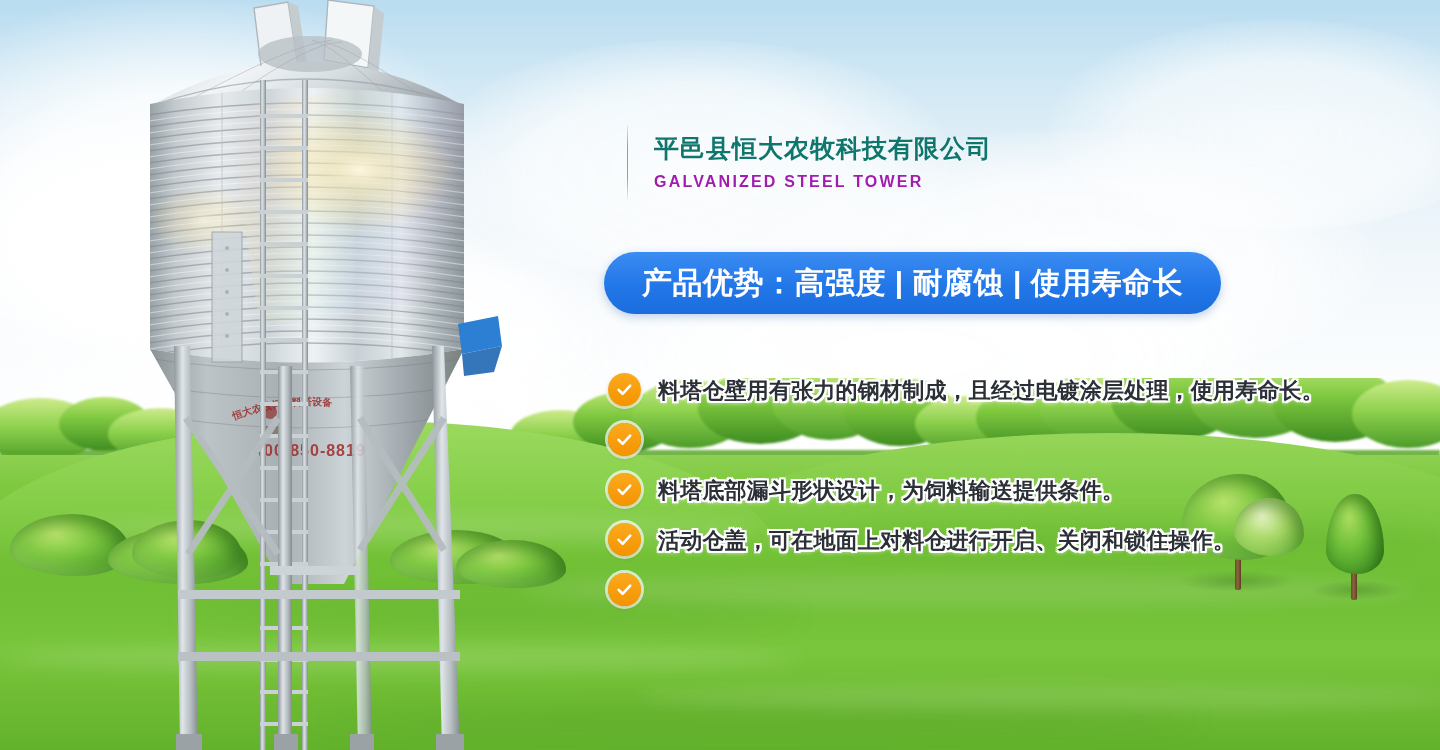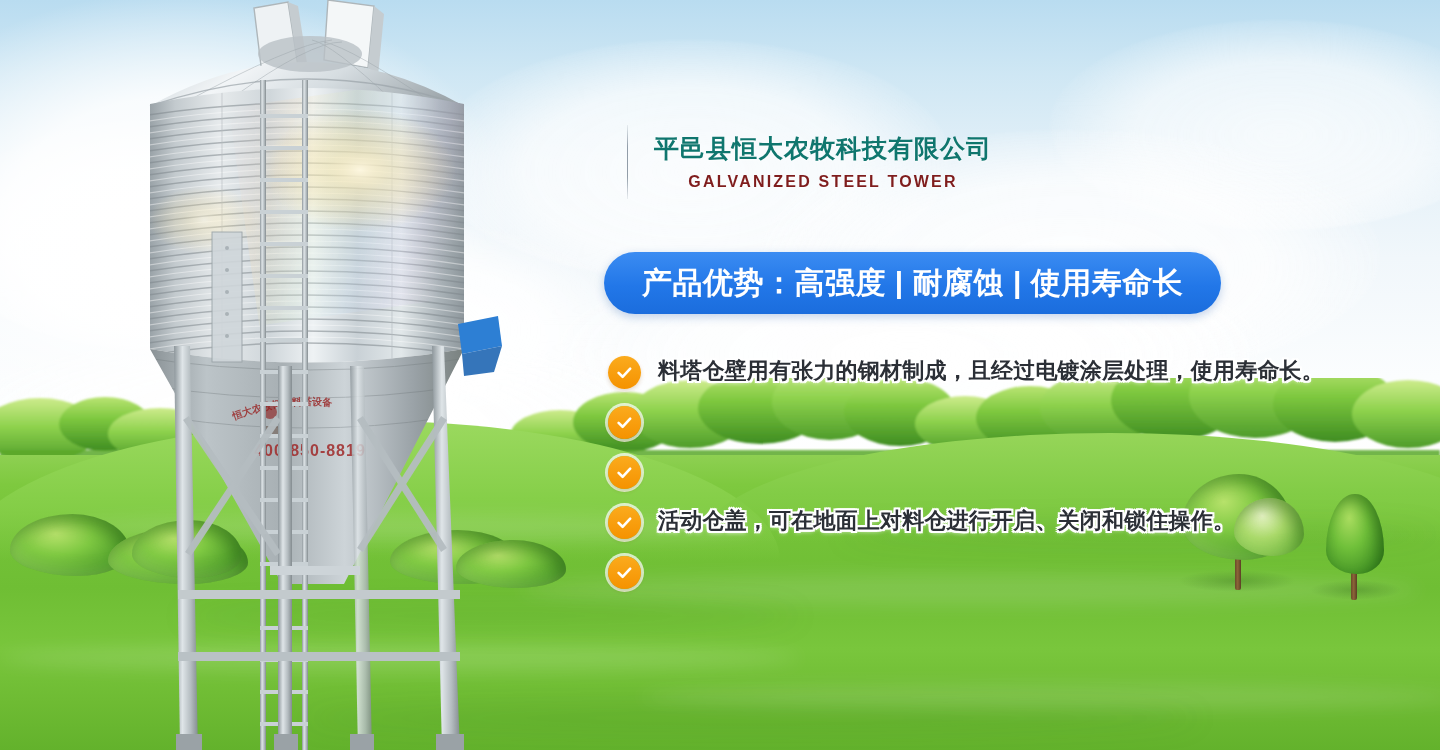--- a/index.html
+++ b/index.html
@@ -110,41 +110,40 @@
     width:1px; height:74px; margin:0 26px 0 24px;
     background:linear-gradient(180deg, rgba(120,135,150,.12), rgba(105,120,135,.72) 30%, rgba(105,120,135,.72) 70%, rgba(120,135,150,.12));
   }
   .title-side { display:flex; flex-direction:column; justify-content:center; }
   .company {
     font-size:25px; font-weight:bold; color:#0f766e; letter-spacing:1px;
     white-space:nowrap; line-height:1.25;
     text-shadow:0 1px 2px rgba(255,255,255,.85);
   }
   .company-en {
-    margin-top:9px; font-size:16px; font-weight:bold; color:#7f1d1d;
+    margin-top:9px; font-size:16px; font-weight:bold; color:#a21caf;
     letter-spacing:2.2px; white-space:nowrap;
     text-shadow:0 1px 2px rgba(255,255,255,.8);
-    text-align:center;
   }
 
   .pill {
     position:absolute; left:1px; top:252px;
     height:62px; padding:12px 38px; border-radius:31px;
     background:linear-gradient(180deg,#3b8cf2 0%, #2277e8 55%, #1b6ddd 100%);
     display:flex; align-items:center; justify-content:center;
     box-shadow:0 3px 10px rgba(20,80,170,.25);
   }
   .pill-text {
     color:#ffffff; font-size:30px; font-weight:bold; letter-spacing:.5px;
     white-space:nowrap;
   }
 
   .bullets { position:absolute; left:5px; top:356px; width:700px; }
   .bullet {
-    display:flex; align-items:flex-start; height:50px; margin-bottom:0;
+    display:flex; align-items:flex-end; height:50px; margin-bottom:0;
   }
   .check {
     flex:0 0 auto; width:33px; height:33px; border-radius:50%;
     background:linear-gradient(180deg,#fbab1d 0%, #f59200 100%);
     box-shadow:0 2px 4px rgba(120,70,0,.22), 0 0 0 3px rgba(255,255,255,.72);
     display:flex; align-items:center; justify-content:center;
     margin-right:17px;
   }
   .check svg { display:block; }
   .bullet-text {
@@ -503,20 +502,21 @@
             </svg>
         </span>
       </div>
 
       <div class="bullet">
         <span class="check">
           <svg width="19" height="19" viewBox="0 0 19 19">
               <path d="M3.6 9.9 L7.6 13.8 L15.2 5.6" fill="none" stroke="#ffffff" stroke-width="2.6" stroke-linecap="round" stroke-linejoin="round"></path>
             </svg>
         </span>
+        <span class="bullet-text">料塔底部漏斗形状设计，为饲料输送提供条件。</span>
       </div>
 
       <div class="bullet">
         <span class="check">
           <svg width="19" height="19" viewBox="0 0 19 19">
               <path d="M3.6 9.9 L7.6 13.8 L15.2 5.6" fill="none" stroke="#ffffff" stroke-width="2.6" stroke-linecap="round" stroke-linejoin="round"></path>
             </svg>
         </span>
         <span class="bullet-text">活动仓盖，可在地面上对料仓进行开启、关闭和锁住操作。</span>
       </div>

